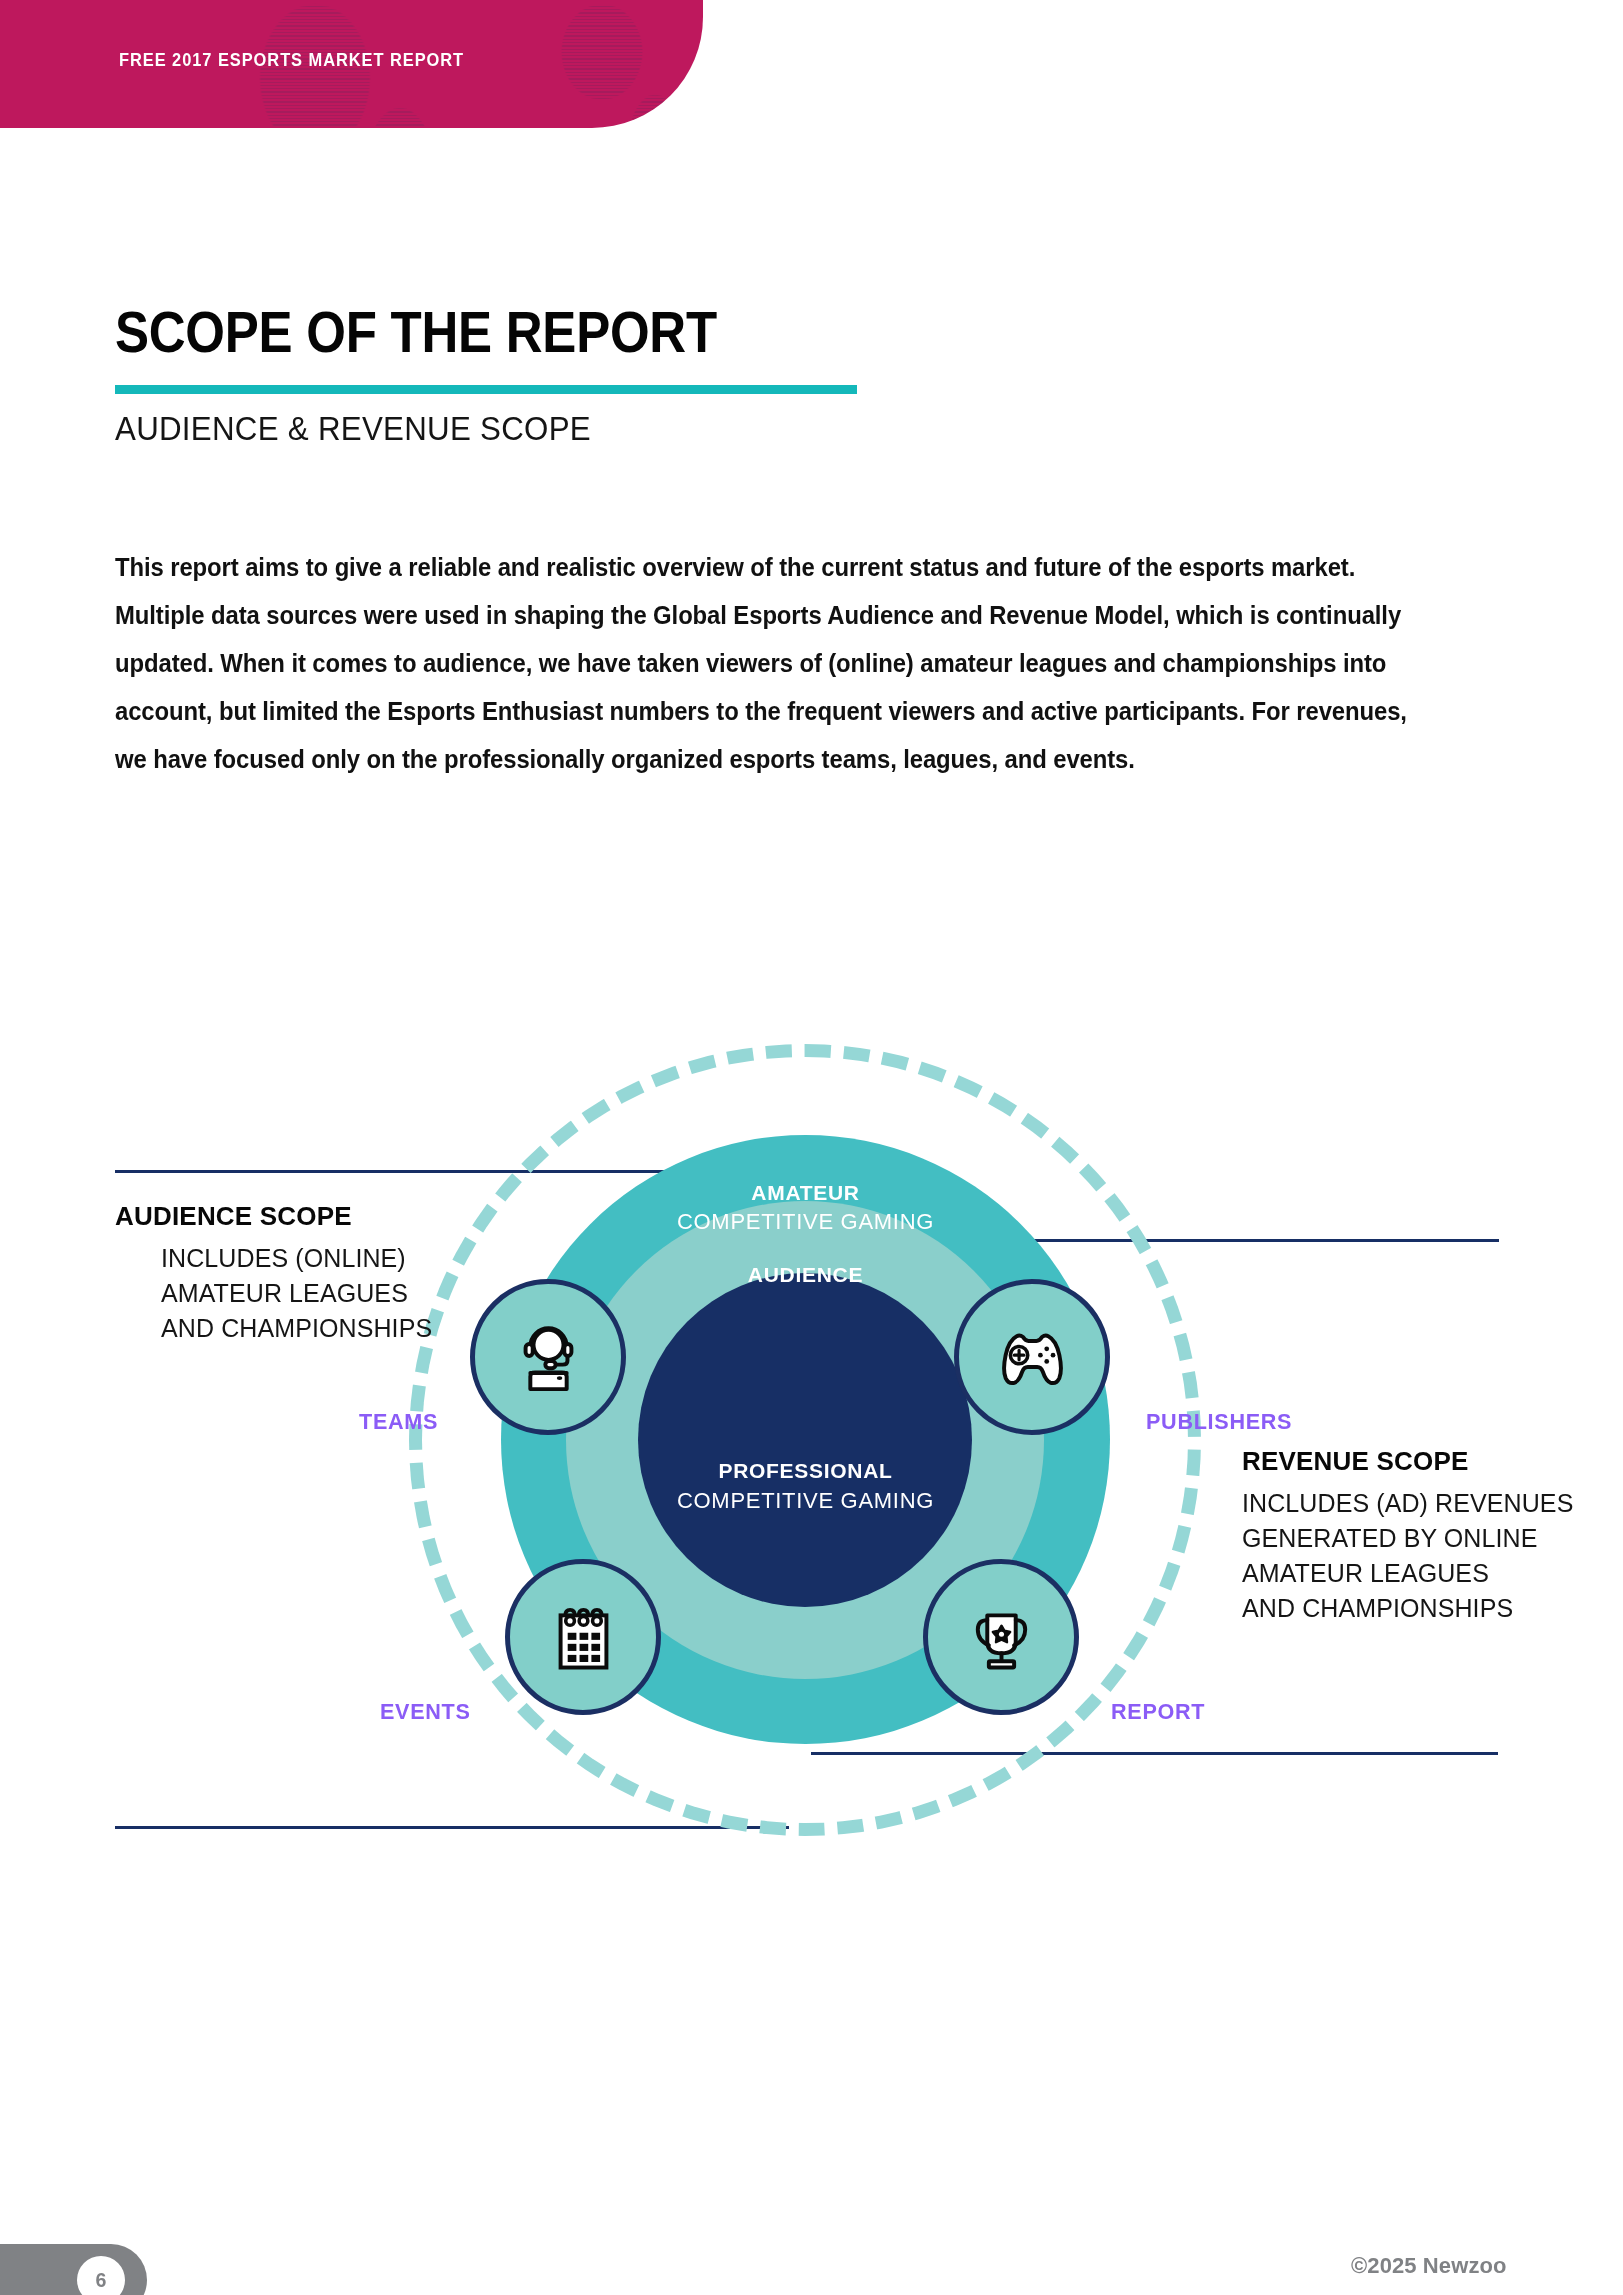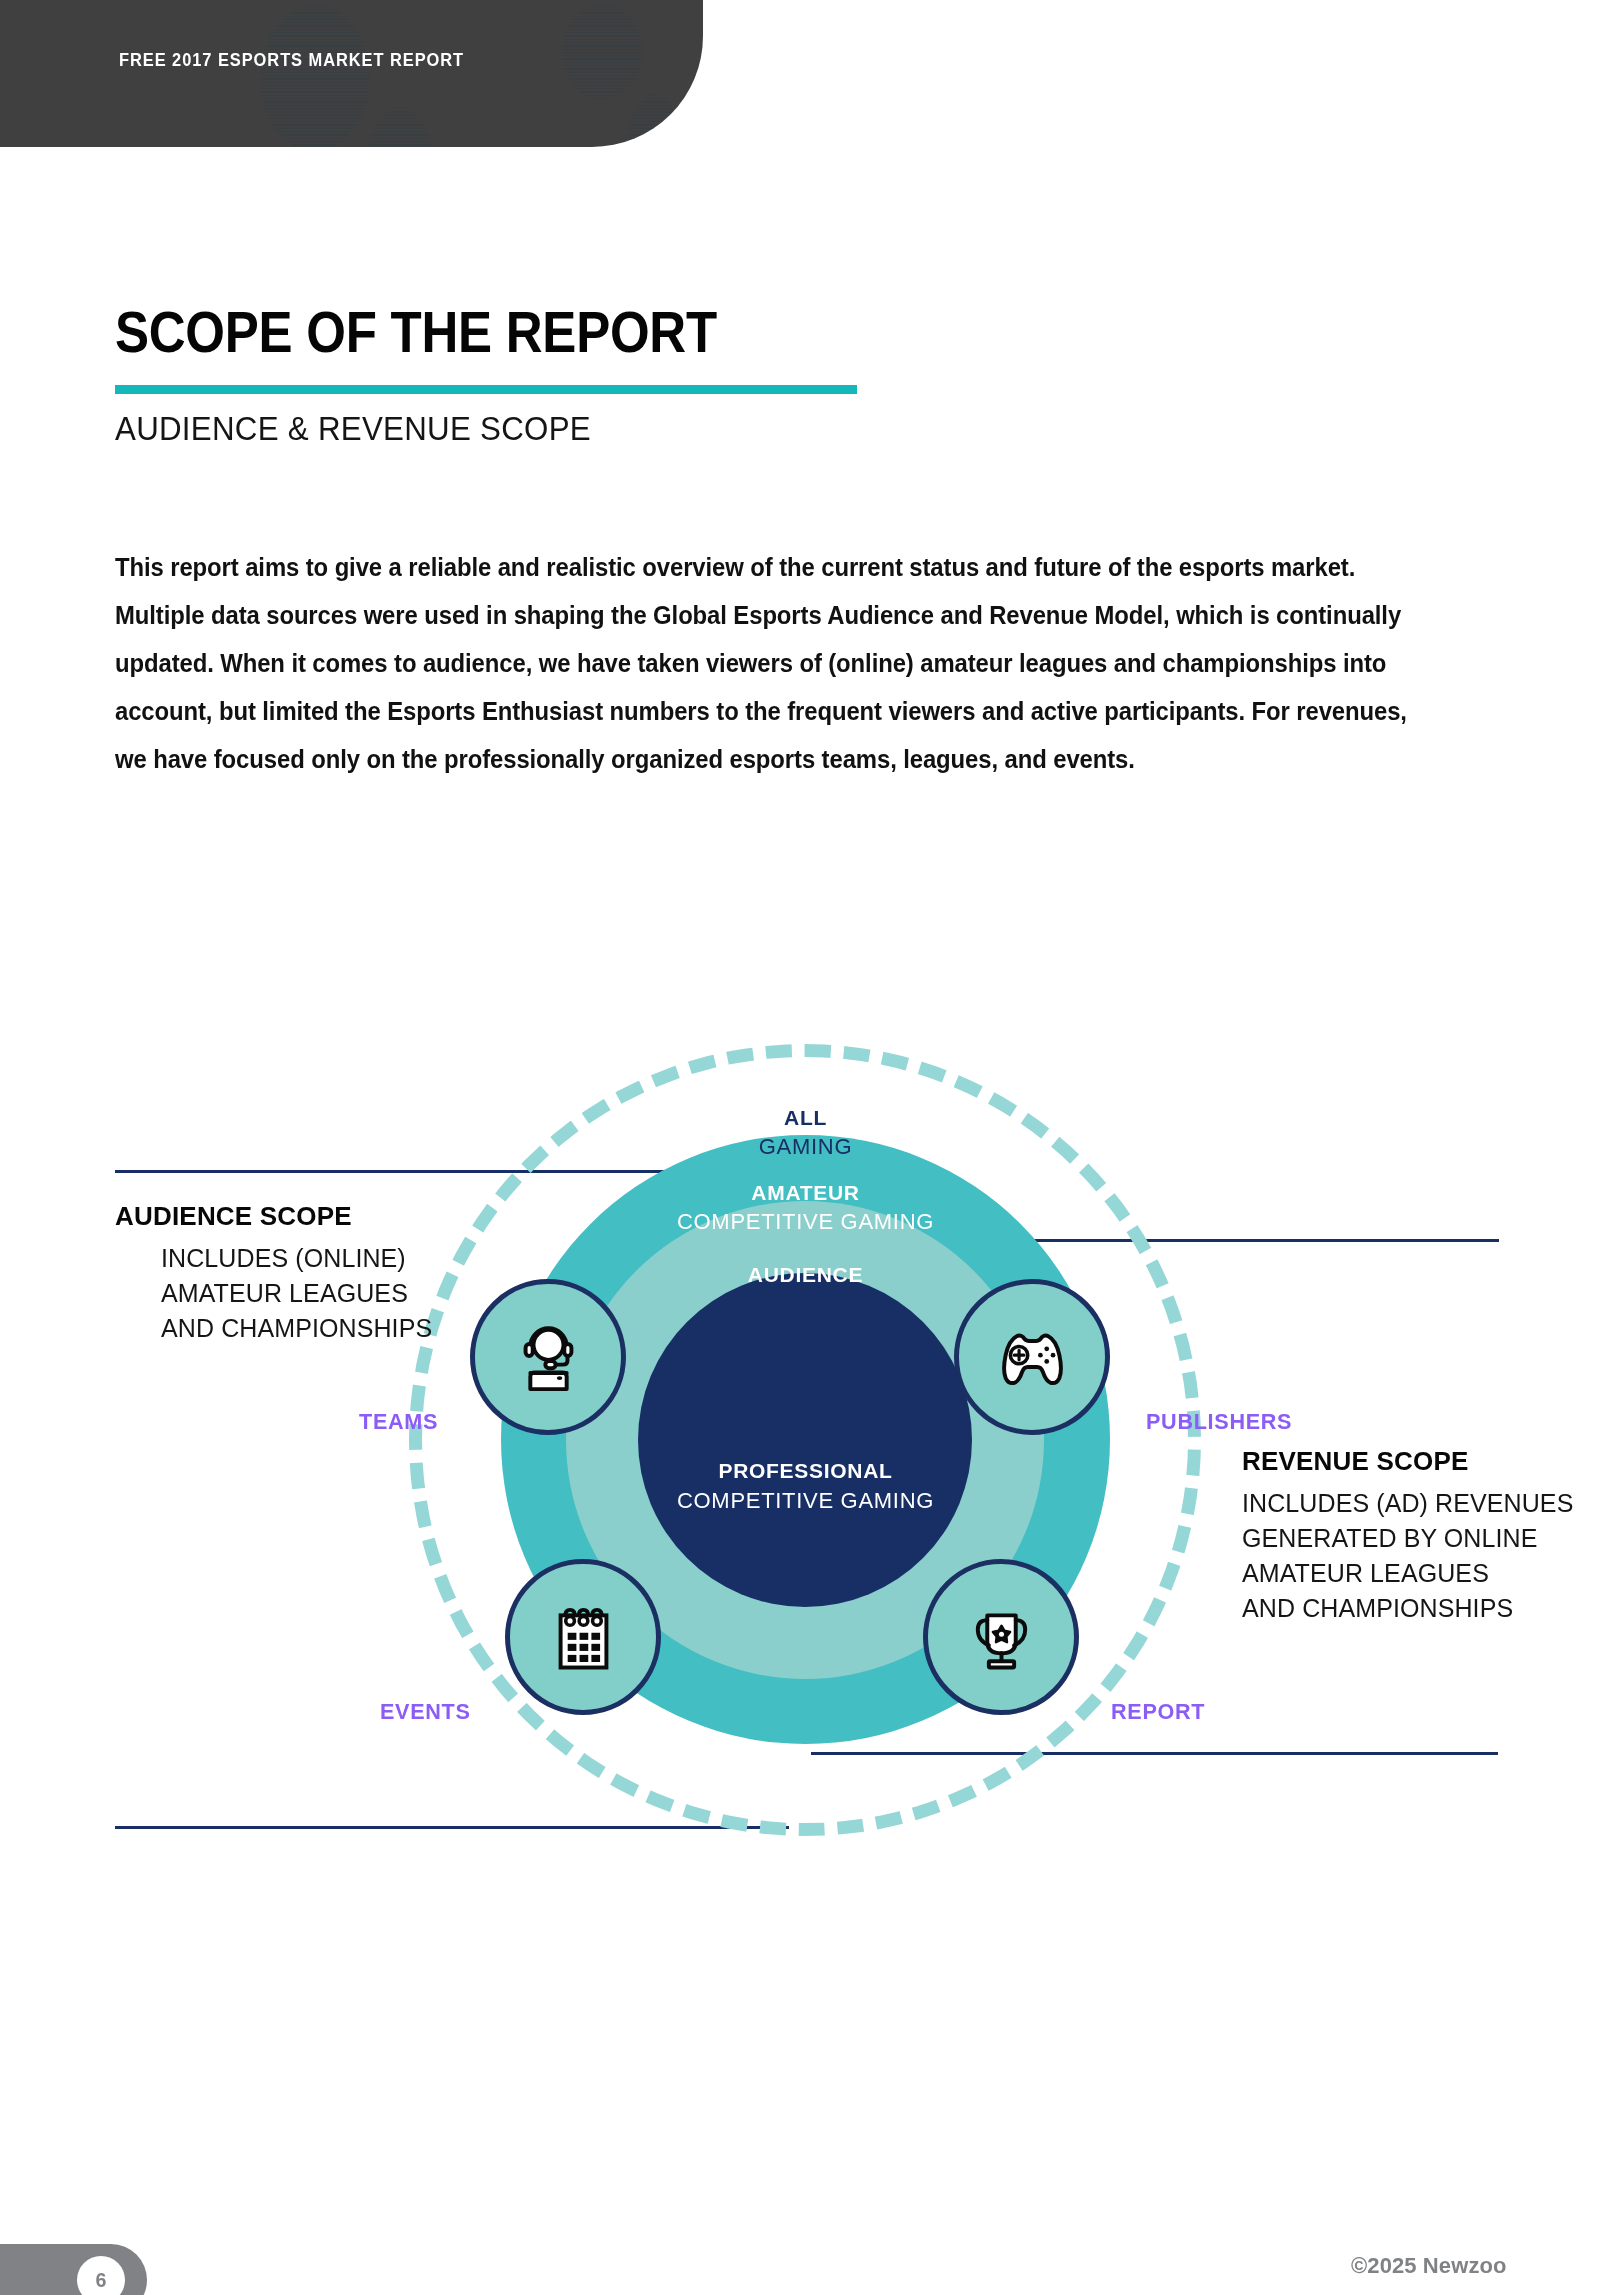--- a/index.html
+++ b/index.html
@@ -3,22 +3,22 @@
 <meta charset="utf-8">
 <style>
   html,body{margin:0;padding:0;}
   body{
     width:1623px;height:2295px;position:relative;background:#ffffff;
     font-family:"Liberation Sans",sans-serif;overflow:hidden;
   }
 
   
   .header-banner{
-    position:absolute;left:0;top:0;width:703px;height:147px;
-    background:#404040;border-bottom-right-radius:111px;overflow:hidden;
+    position:absolute;left:0;top:0;width:703px;height:128px;
+    background:#be185d;border-bottom-right-radius:111px;overflow:hidden;
   }
   .header-map{
     position:absolute;left:236px;top:-79px;width:916px;height:340px;
     opacity:.13;
     background:
       radial-gradient(ellipse 98px 131px at 79px 157px,#0a3a56 55%,transparent 57%),
       radial-gradient(ellipse 59px 98px at 164px 242px,#0a3a56 55%,transparent 57%),
       radial-gradient(ellipse 72px 85px at 366px 131px,#0a3a56 55%,transparent 57%),
       radial-gradient(ellipse 52px 111px at 419px 236px,#0a3a56 55%,transparent 57%),
       radial-gradient(ellipse 85px 72px at 576px 137px,#0a3a56 55%,transparent 57%),
@@ -167,24 +167,20 @@
   <div class="connector conn-tl"></div>
   <div class="connector conn-tr"></div>
   <div class="connector conn-br"></div>
   <div class="connector conn-bl"></div>
 
   <div class="ring ring-dashed"></div>
   <div class="ring ring-amateur"></div>
   <div class="ring ring-channels"></div>
   <div class="ring core-pro"></div>
 
-  <div class="lbl lbl-all">
-    <span class="strong">ALL</span>
-    <span class="light">GAMING</span>
-  </div>
 
   <div class="lbl lbl-amateur">
     <span class="strong">AMATEUR</span>
     <span class="light">COMPETITIVE GAMING</span>
   </div>
 
   <div class="lbl lbl-channels">
     <span class="strong">AUDIENCE</span>
   </div>
 

